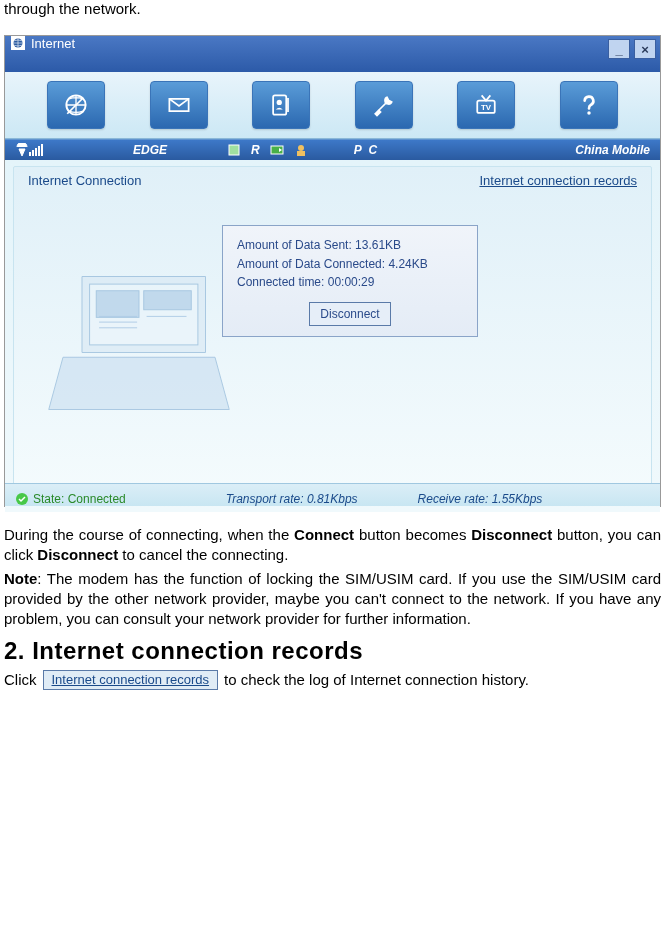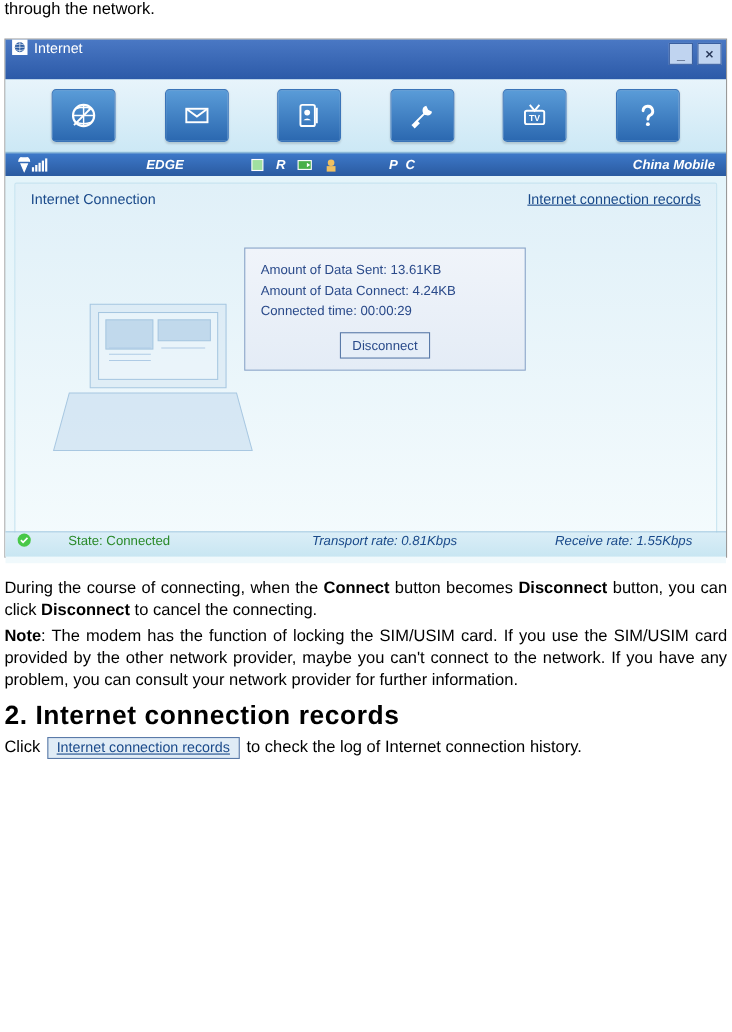--- a/index.html
+++ b/index.html
@@ -169,27 +169,26 @@
   cursor: pointer;
 }
 .statusbar-bottom {
   position: absolute;
   bottom: 0;
   left: 0;
   right: 0;
   height: 22px;
   background: linear-gradient(to bottom, #dbeef7, #c8e6f2);
   display: flex;
-  align-items: flex-start;
+  align-items: flex-end;
   font-size: 12px;
   color: #1a4a8a;
   padding: 0 10px;
   border-top: 1px solid #a0c8e0;
   font-style: italic;
-  gap: 29px;
 }
 .state-icon {
   width: 14px;
   height: 14px;
   margin-right: 4px;
   display: flex;
   align-items: center;
   justify-content: center;
 }
 .state-label { color: #2a8a2a; margin-right: 100px; font-style: normal;}
@@ -348,21 +347,21 @@
               <line x1="58" y1="52" x2="98" y2="52" stroke="#88b0d8"></line>
               <line x1="58" y1="58" x2="98" y2="58" stroke="#88b0d8"></line>
               <line x1="58" y1="64" x2="98" y2="64" stroke="#88b0d8"></line>
               <line x1="108" y1="52" x2="150" y2="52" stroke="#88b0d8"></line>
             </g>
           </svg>
         </div>
 
         <div class="info-box">
           <div>Amount of Data Sent: 13.61KB</div>
-          <div>Amount of Data Connect: 4.24KB</div>
+          <div>Amount of Data Connected: 4.24KB</div>
           <div>Connected time: 00:00:29</div>
           <div class="disconnect-row">
             <span class="disconnect-btn">Disconnect</span>
           </div>
         </div>
       </div>
     </div>
 
     <div class="statusbar-bottom">
       <span class="state-icon">

